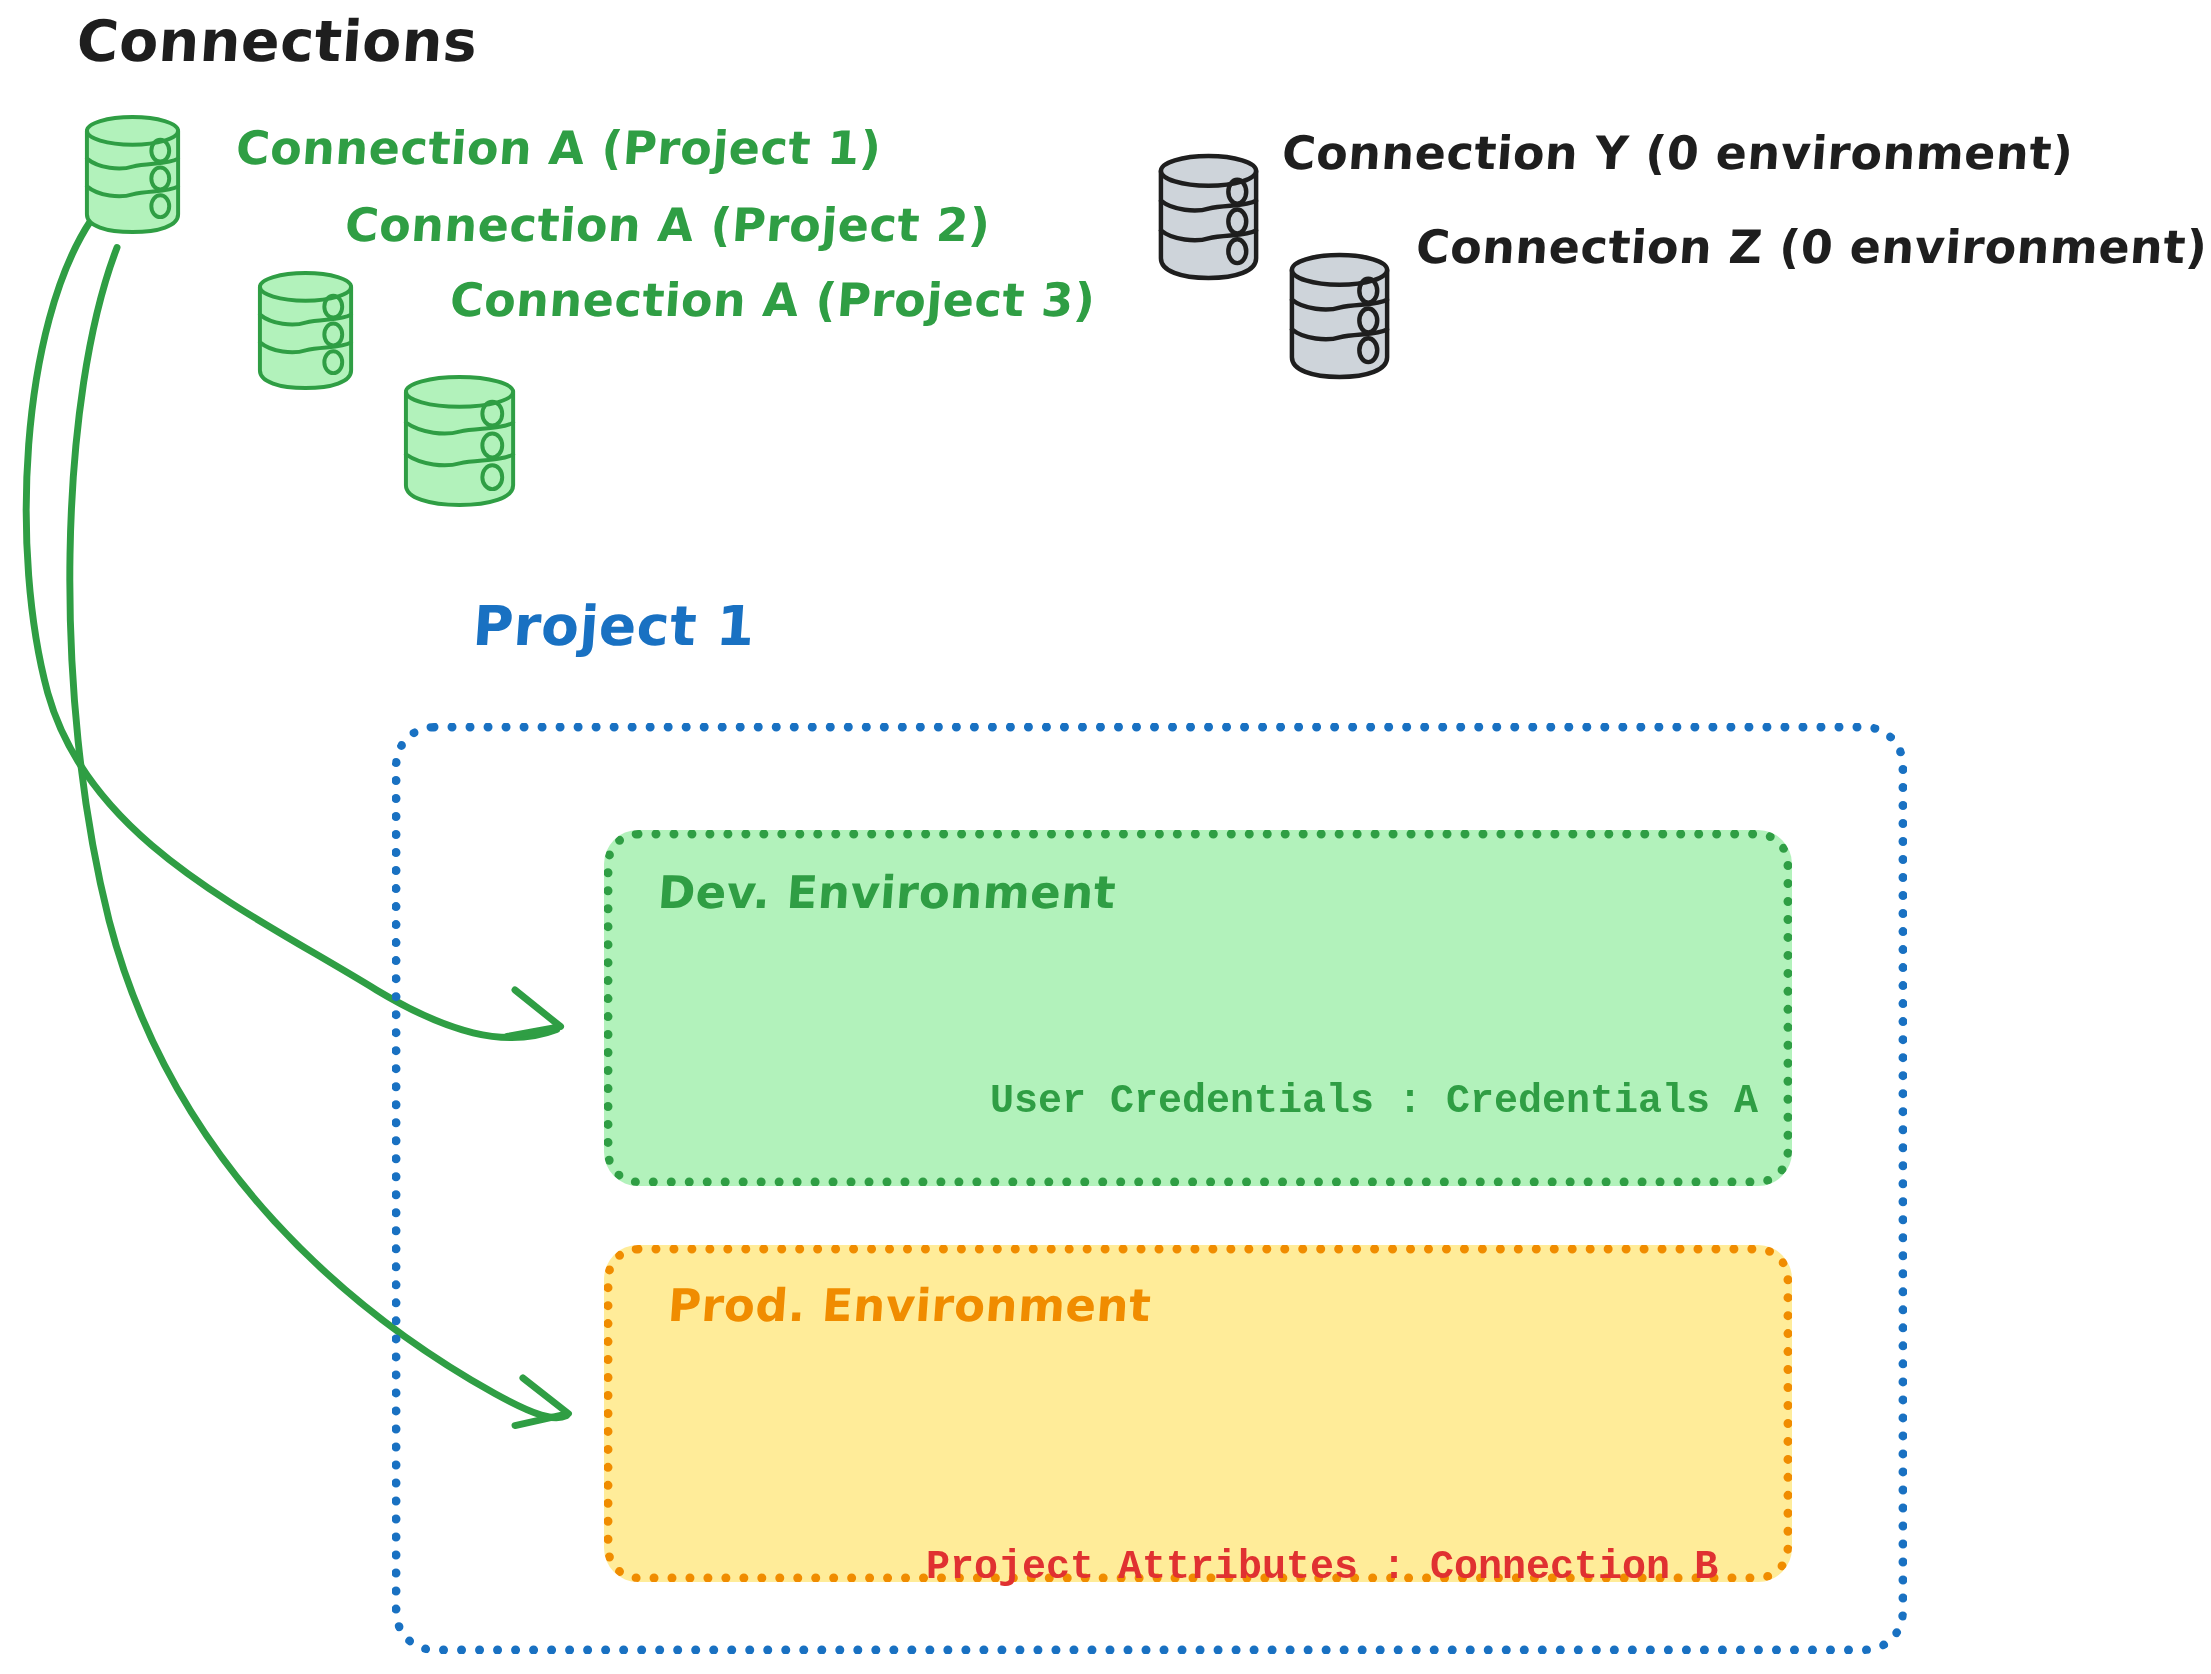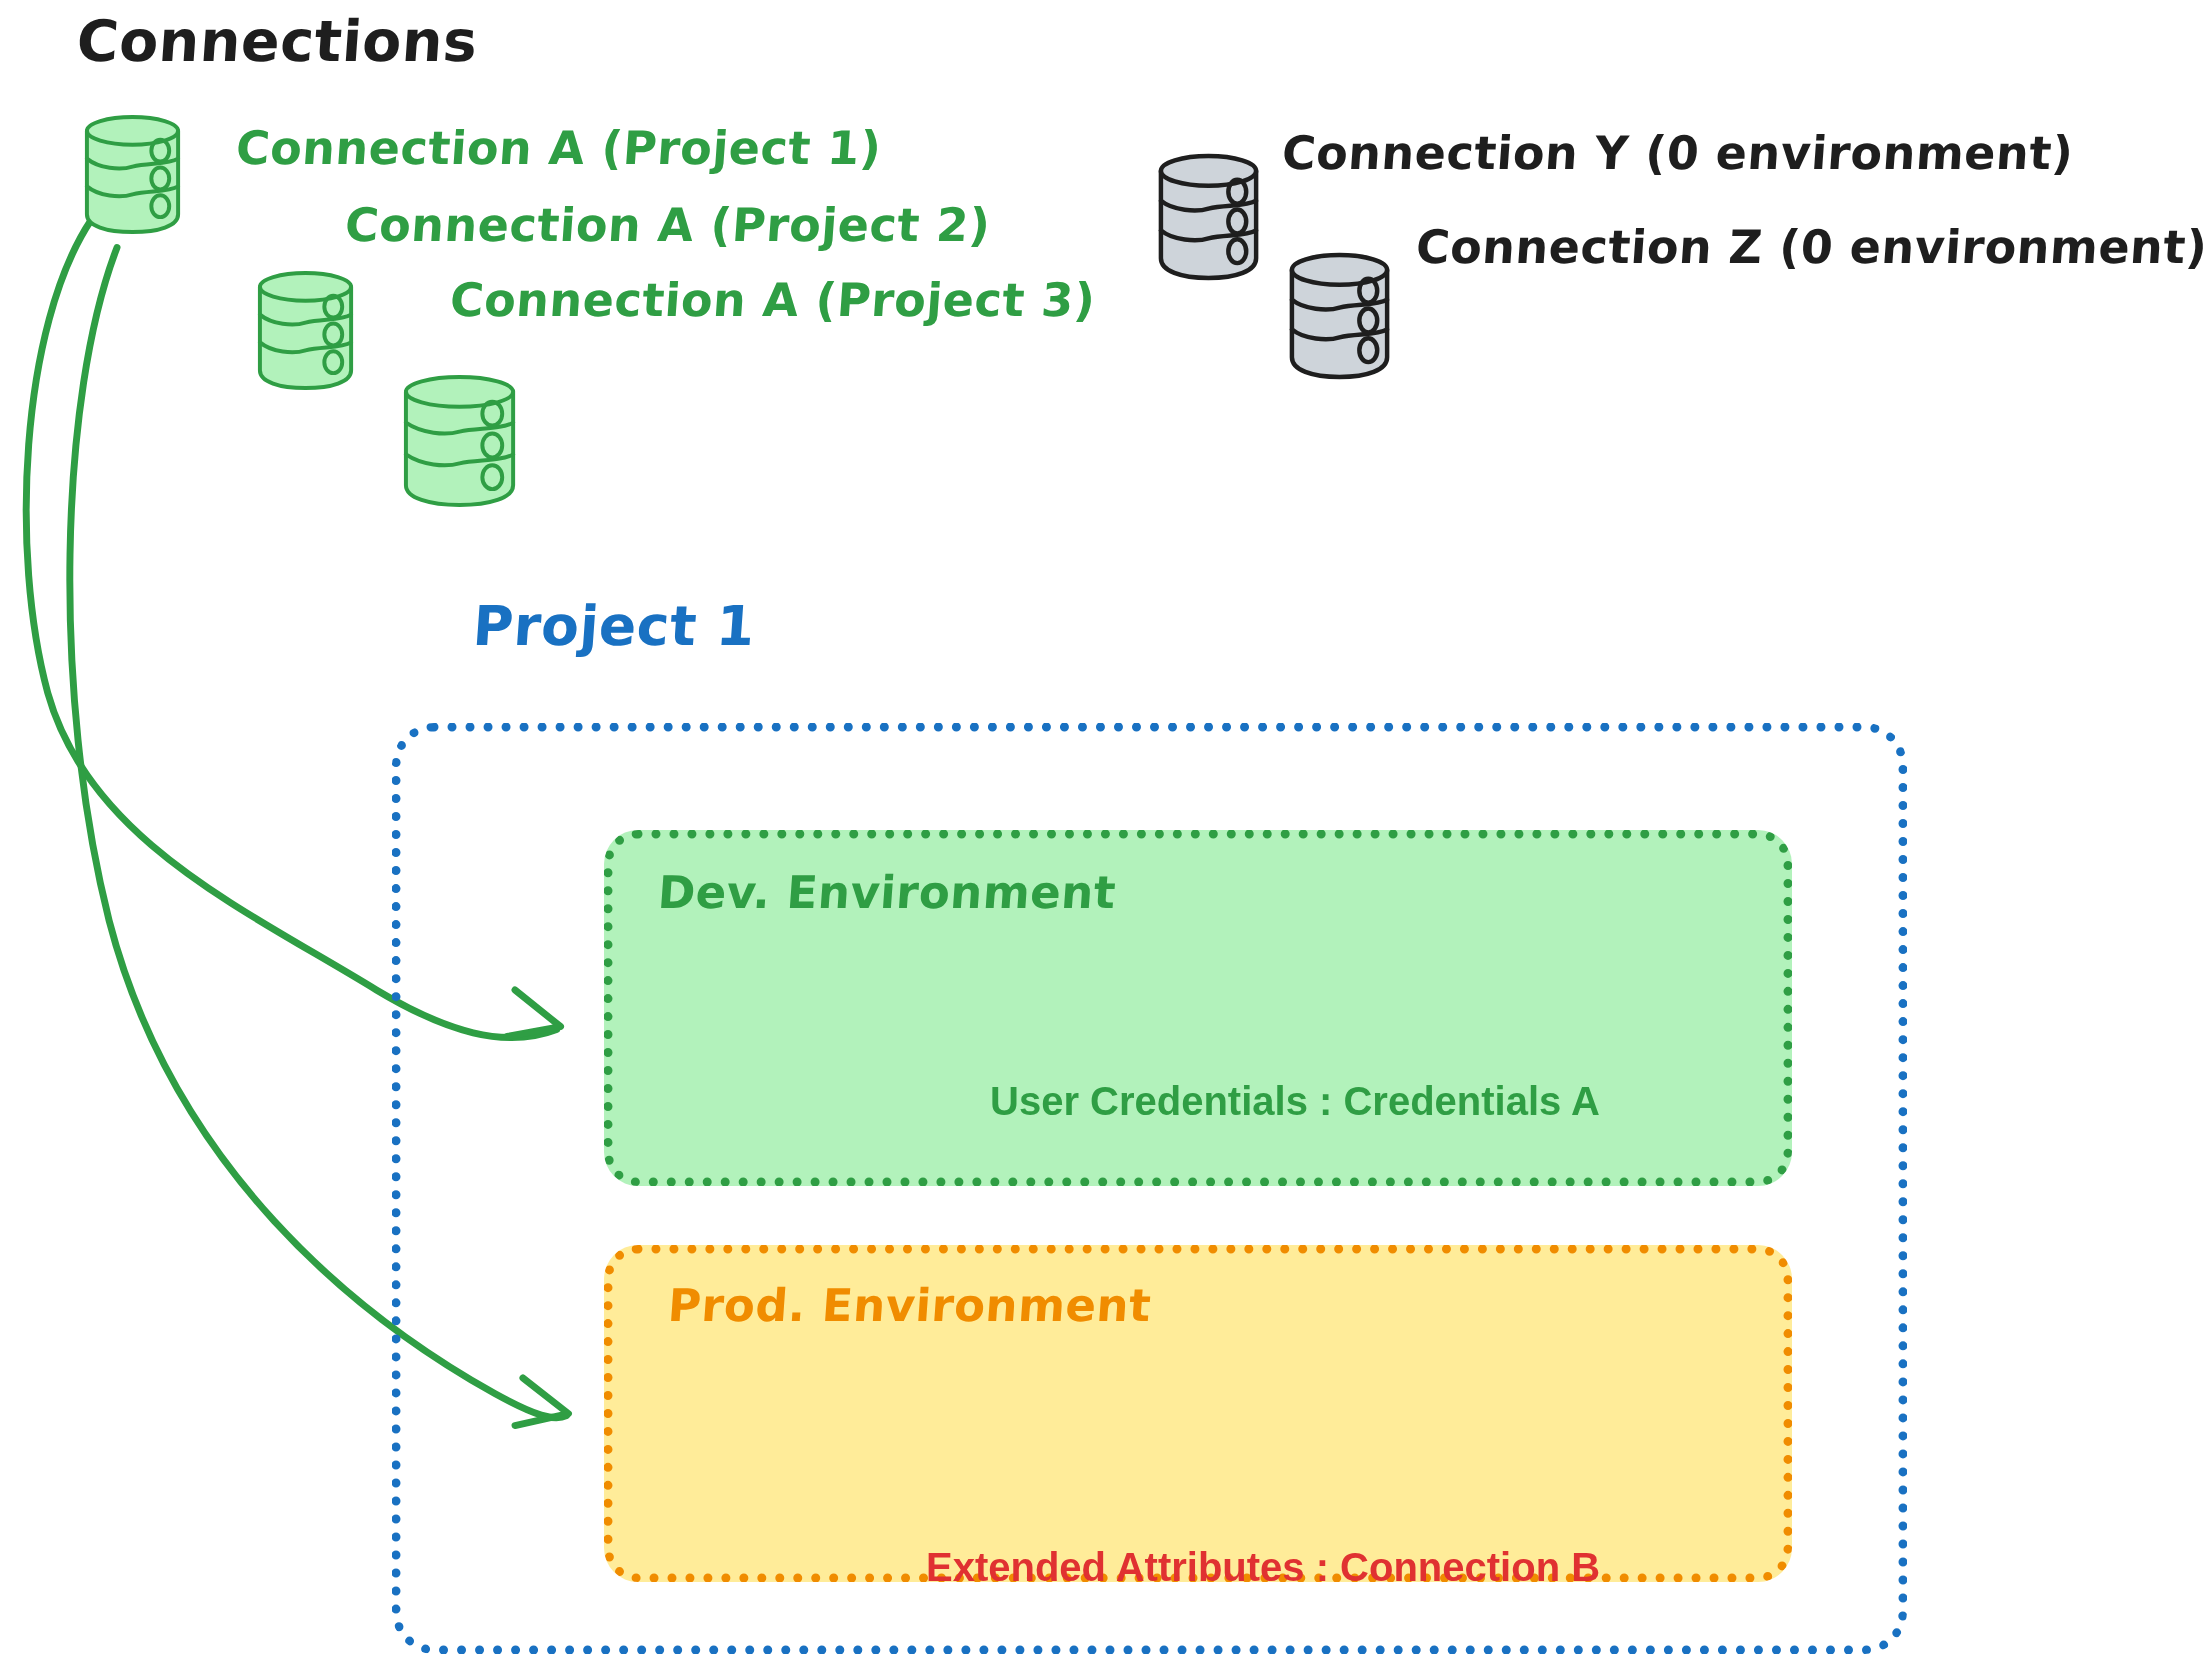--- a/index.html
+++ b/index.html
@@ -18,21 +18,21 @@
     overflow: hidden;
   }
   .hand {
     font-family: "DejaVu Sans", sans-serif;
     font-weight: 600;
     letter-spacing: 0.5px;
     white-space: nowrap;
     transform: skewX(-4deg);
   }
   .mono {
-    font-family: Liberation Sans, sans-serif;
+    font-family: Liberation Mono, monospace;
     font-weight: 700;
     white-space: pre;
   }
   .abs { position: absolute; }
 
   
   #title-connections {
     left: 77px; top: 8px;
     font-size: 57px;
     color: #1e1e1e;
@@ -217,18 +217,18 @@
 
   <div class="abs" id="project-box"></div>
 
   <div class="abs env-box" id="dev-box"></div>
   <div class="abs hand" id="dev-title">Dev. Environment</div>
   <div class="abs mono" id="dev-cred">User Credentials : Credentials A</div>
 
   <div class="abs env-box" id="prod-box"></div>
   <div class="abs hand" id="prod-title">Prod. Environment</div>
   <div class="abs mono" id="prod-lines">
-    <div>Extended Attributes : Connection B</div>
+    <div>Project Attributes : Connection B</div>
     
   </div>
 
 </div>
 
 
 </body></html>

